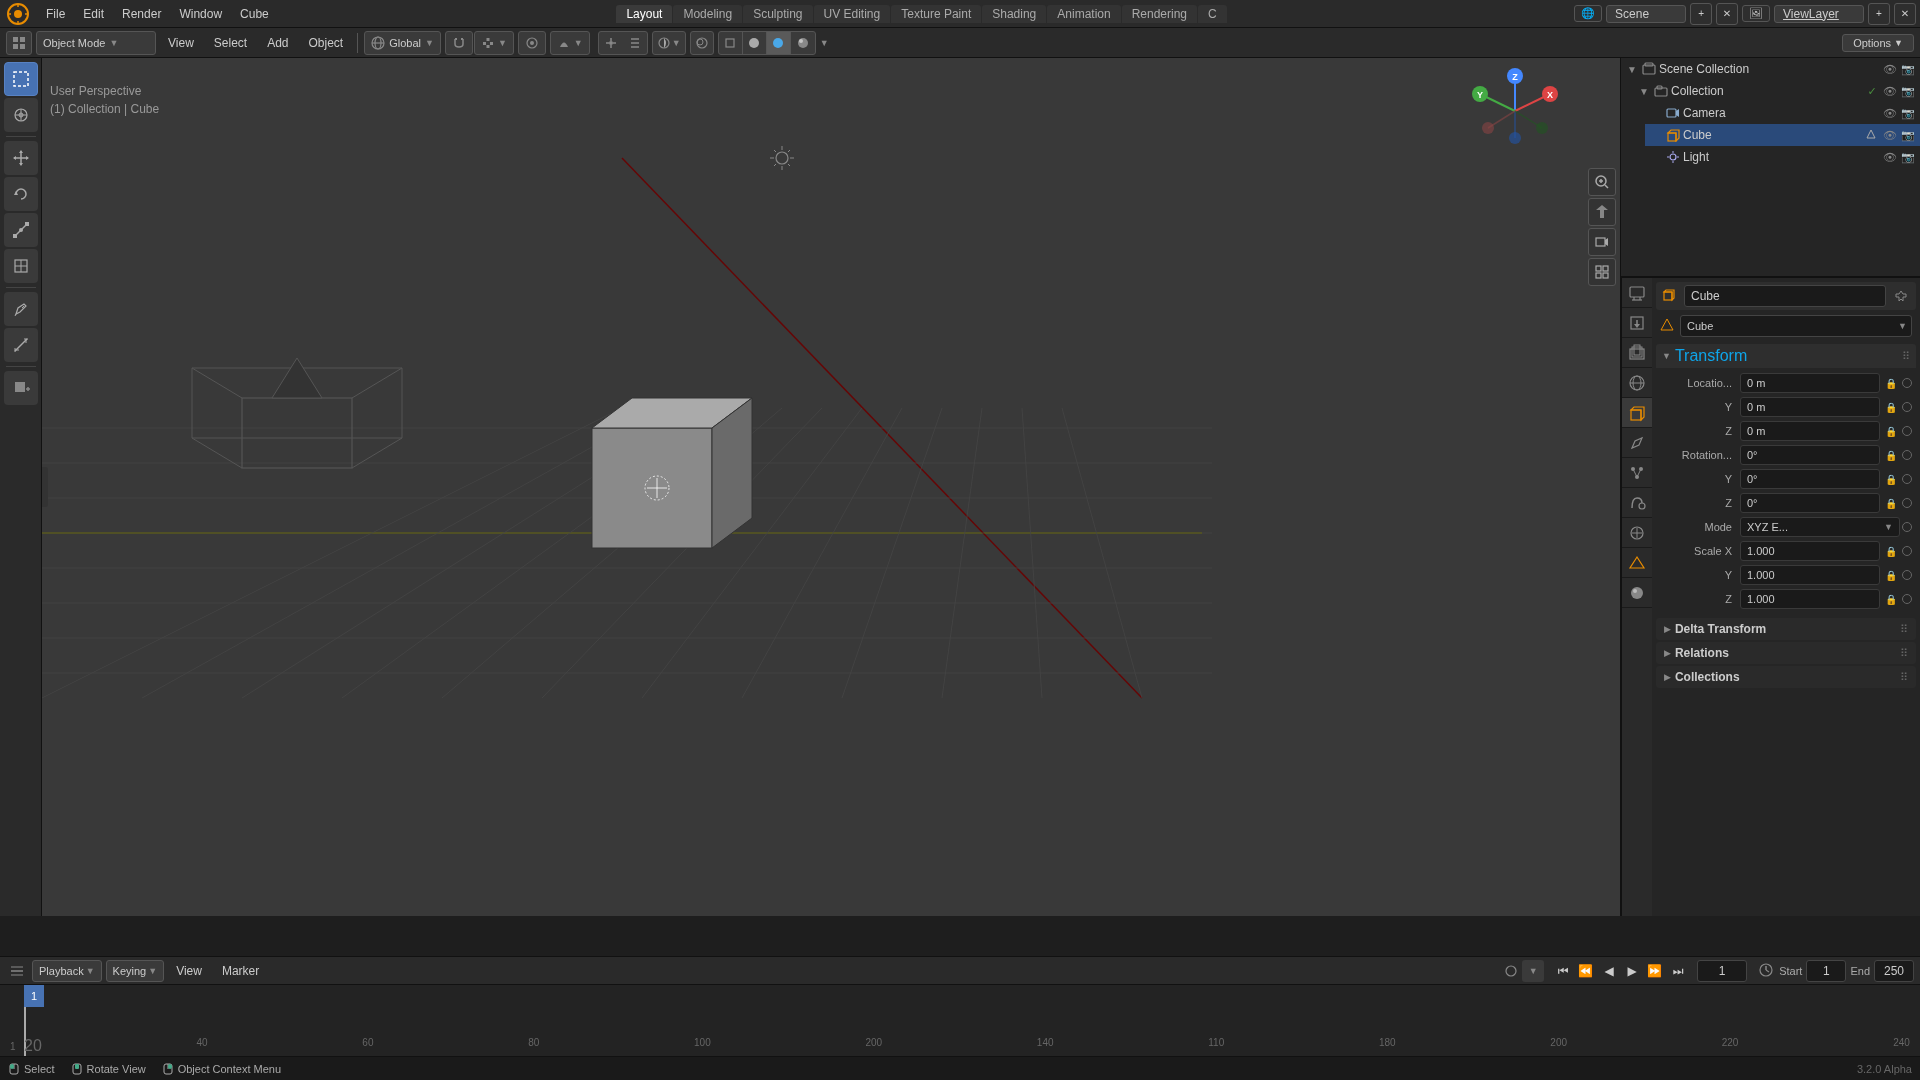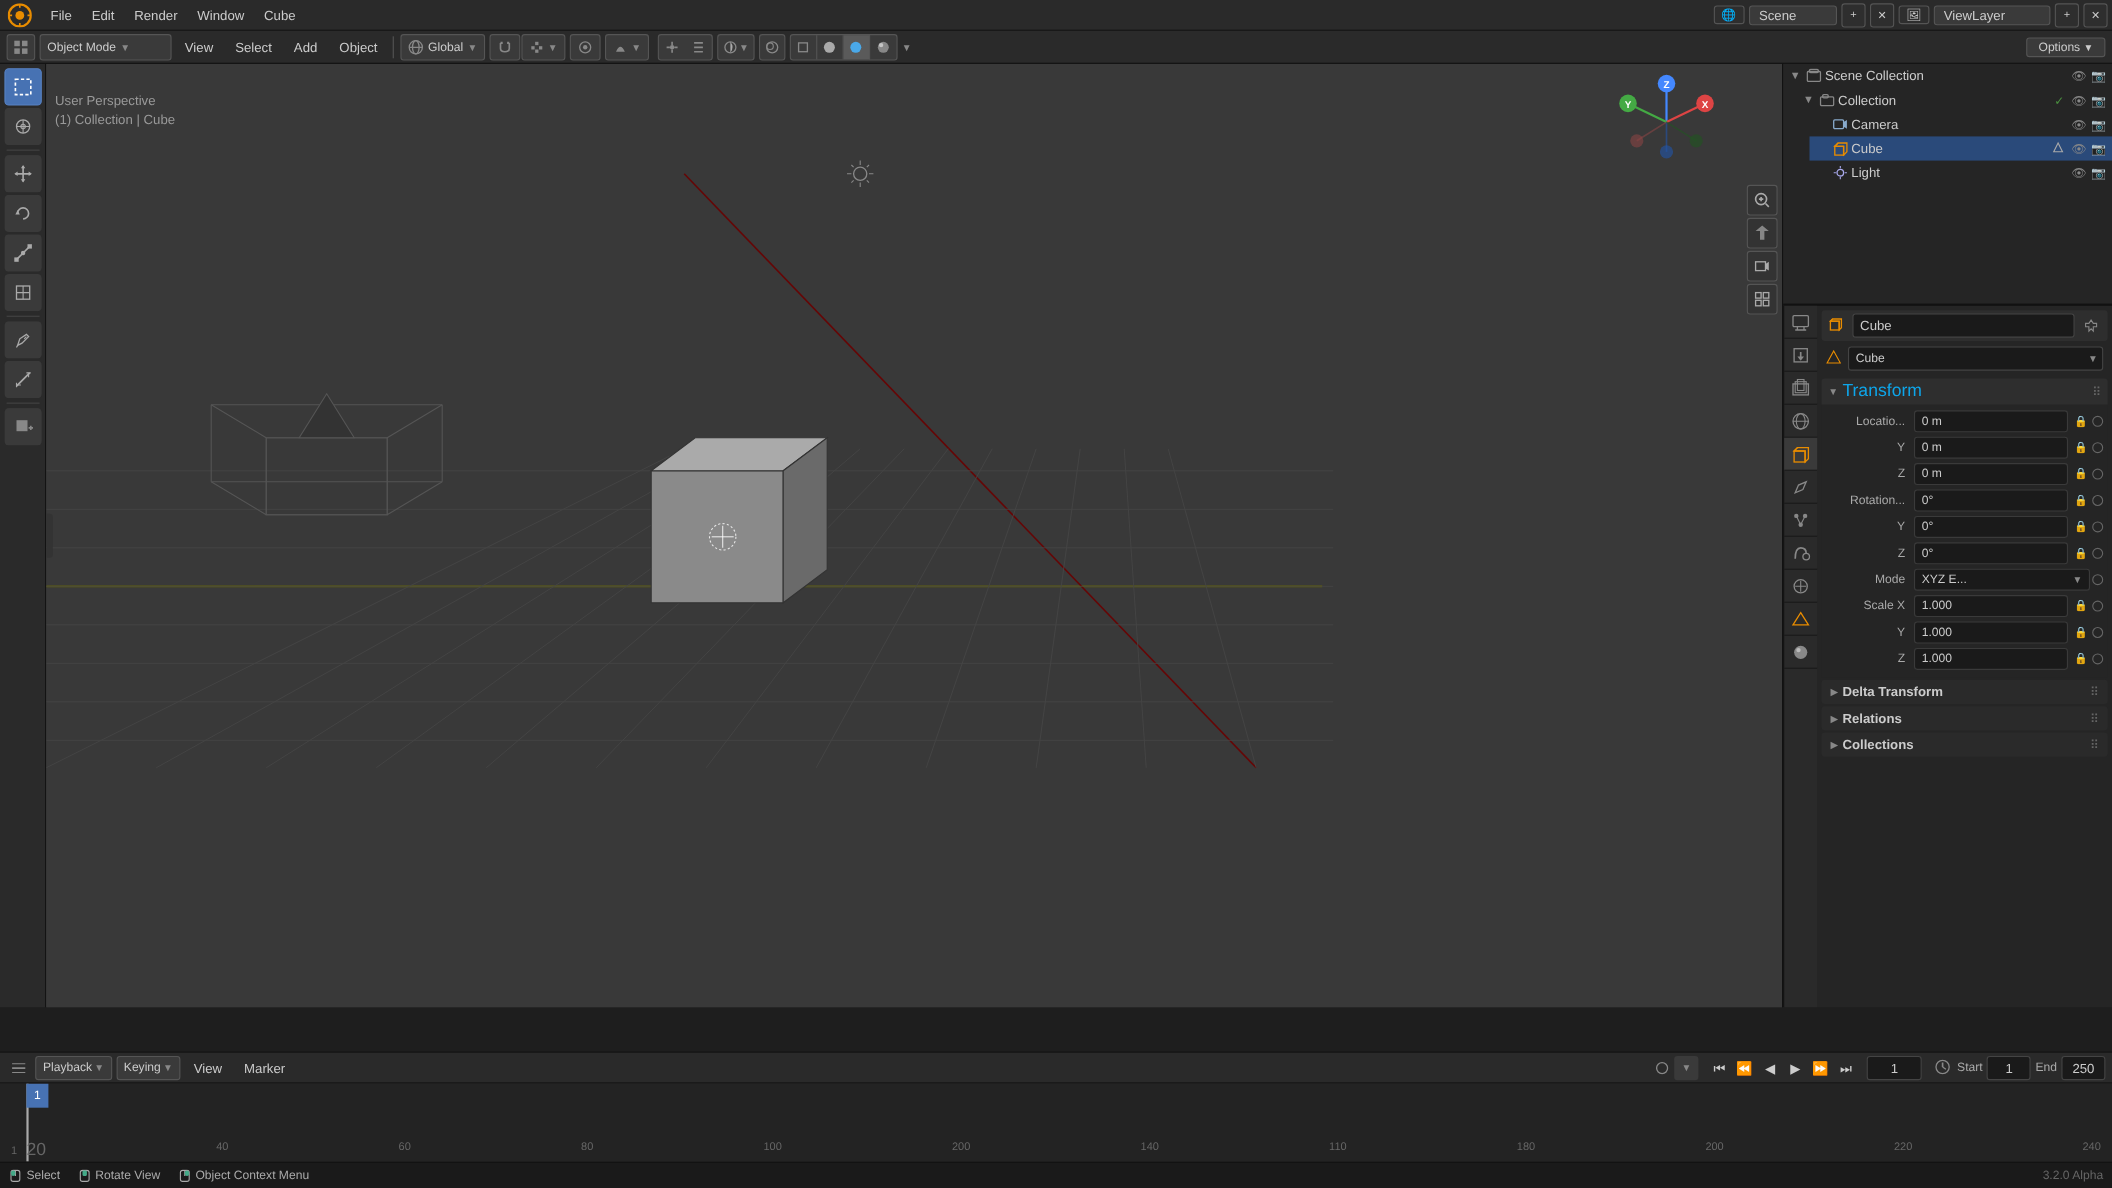--- a/index.html
+++ b/index.html
@@ -591,32 +591,43 @@
       <line x1="1" y1="11" x2="4" y2="11" stroke="#e88c00" stroke-width="1.5"></line>
       <line x1="18" y1="11" x2="21" y2="11" stroke="#e88c00" stroke-width="1.5"></line>
     </svg>
   </div>
   <div class="menu-item">File</div>
   <div class="menu-item">Edit</div>
   <div class="menu-item">Render</div>
   <div class="menu-item">Window</div>
   <div class="menu-item">Cube</div>
   <div class="spacer"></div>
+  <div class="workspace-tabs">
+    <div class="workspace-tab active">Layout</div>
+    <div class="workspace-tab">Modeling</div>
+    <div class="workspace-tab">Sculpting</div>
+    <div class="workspace-tab">UV Editing</div>
+    <div class="workspace-tab">Texture Paint</div>
+    <div class="workspace-tab">Shading</div>
+    <div class="workspace-tab">Animation</div>
+    <div class="workspace-tab">Rendering</div>
+    <div class="workspace-tab">C</div>
+  </div>
   <div class="spacer"></div>
   <div class="top-right-controls">
     <div style="display:flex;align-items:center;gap:3px;background:#2e2e2e;border:1px solid #555;border-radius:3px;padding:1px 6px;">
       <span style="font-size:11px;">🌐</span>
     </div>
     <input class="scene-selector" value="Scene" readonly="" style="width: 80px;">
     <div style="width:22px;height:22px;background:#2e2e2e;border:1px solid #555;border-radius:3px;display:flex;align-items:center;justify-content:center;cursor:pointer;font-size:10px;">+</div>
     <div style="width:22px;height:22px;background:#2e2e2e;border:1px solid #555;border-radius:3px;display:flex;align-items:center;justify-content:center;cursor:pointer;font-size:10px;">✕</div>
     <div style="display:flex;align-items:center;gap:3px;background:#2e2e2e;border:1px solid #555;border-radius:3px;padding:1px 6px;">
       <span style="font-size:11px;">🖼</span>
     </div>
-    <input class="scene-selector" value="ViewLayer" readonly="" style="width: 106px;">
+    <input class="scene-selector" value="ViewLayer" readonly="" style="width: 90px; text-decoration: underline;">
     <div style="width:22px;height:22px;background:#2e2e2e;border:1px solid #555;border-radius:3px;display:flex;align-items:center;justify-content:center;cursor:pointer;font-size:10px;">+</div>
     <div style="width:22px;height:22px;background:#2e2e2e;border:1px solid #555;border-radius:3px;display:flex;align-items:center;justify-content:center;cursor:pointer;font-size:10px;">✕</div>
   </div>
 </div>
 
 <div class="second-toolbar">
 
   <div style="display:flex;gap:2px;align-items:center;">
     <div style="width:26px;height:24px;background:#3a3a3a;border:1px solid #555;border-radius:3px;display:flex;align-items:center;justify-content:center;cursor:pointer;">
       <svg width="16" height="16" viewBox="0 0 16 16">

